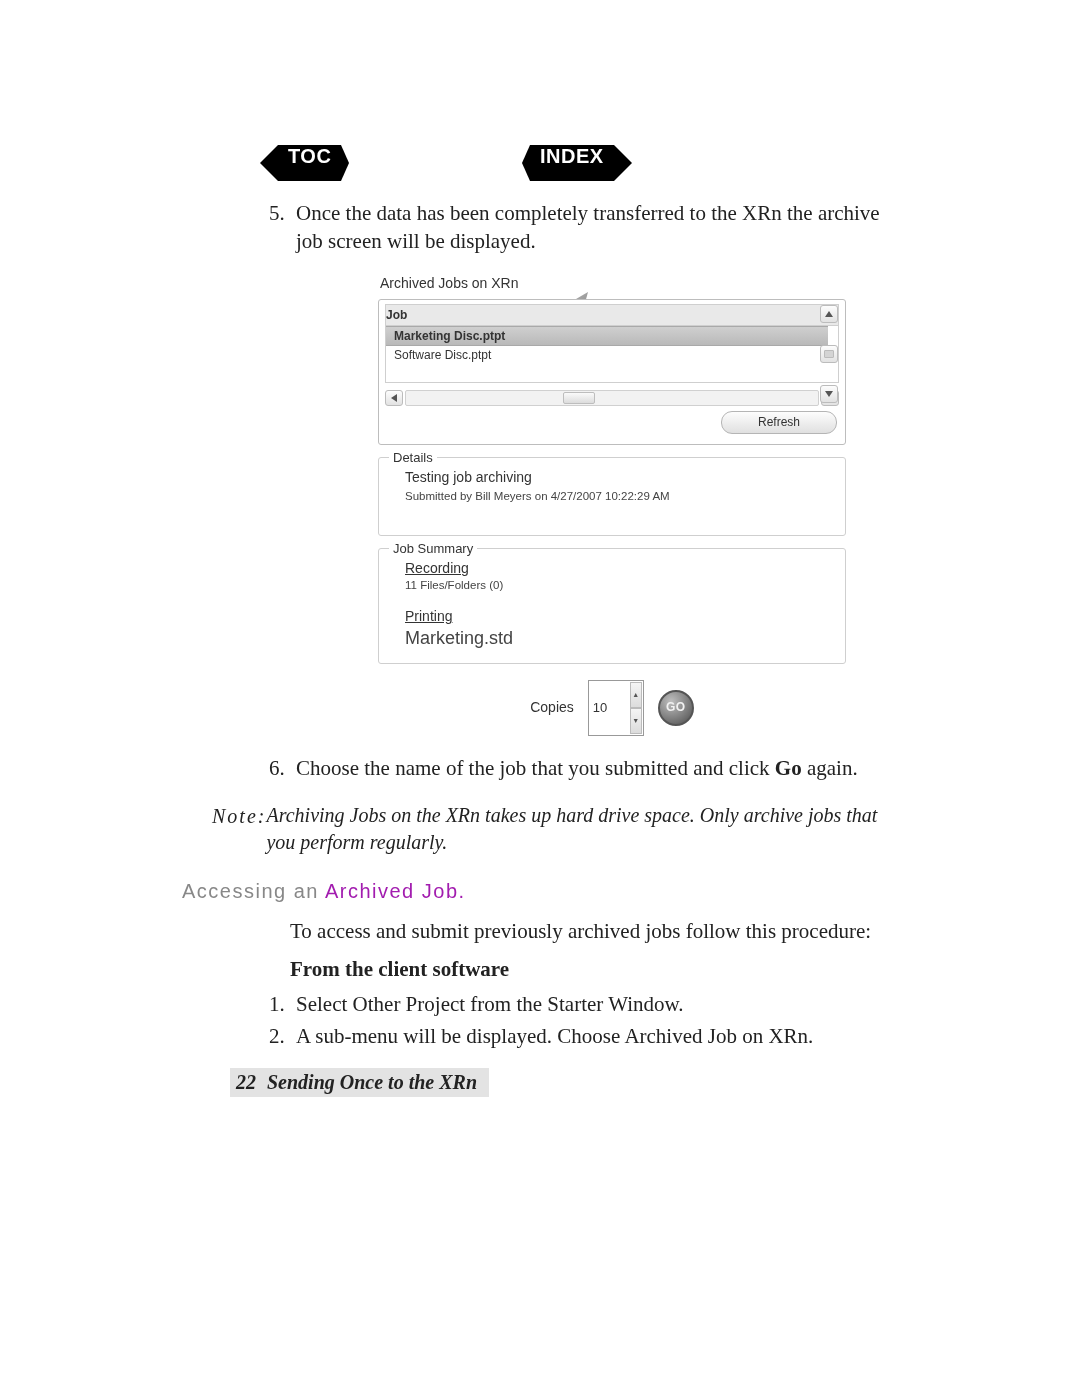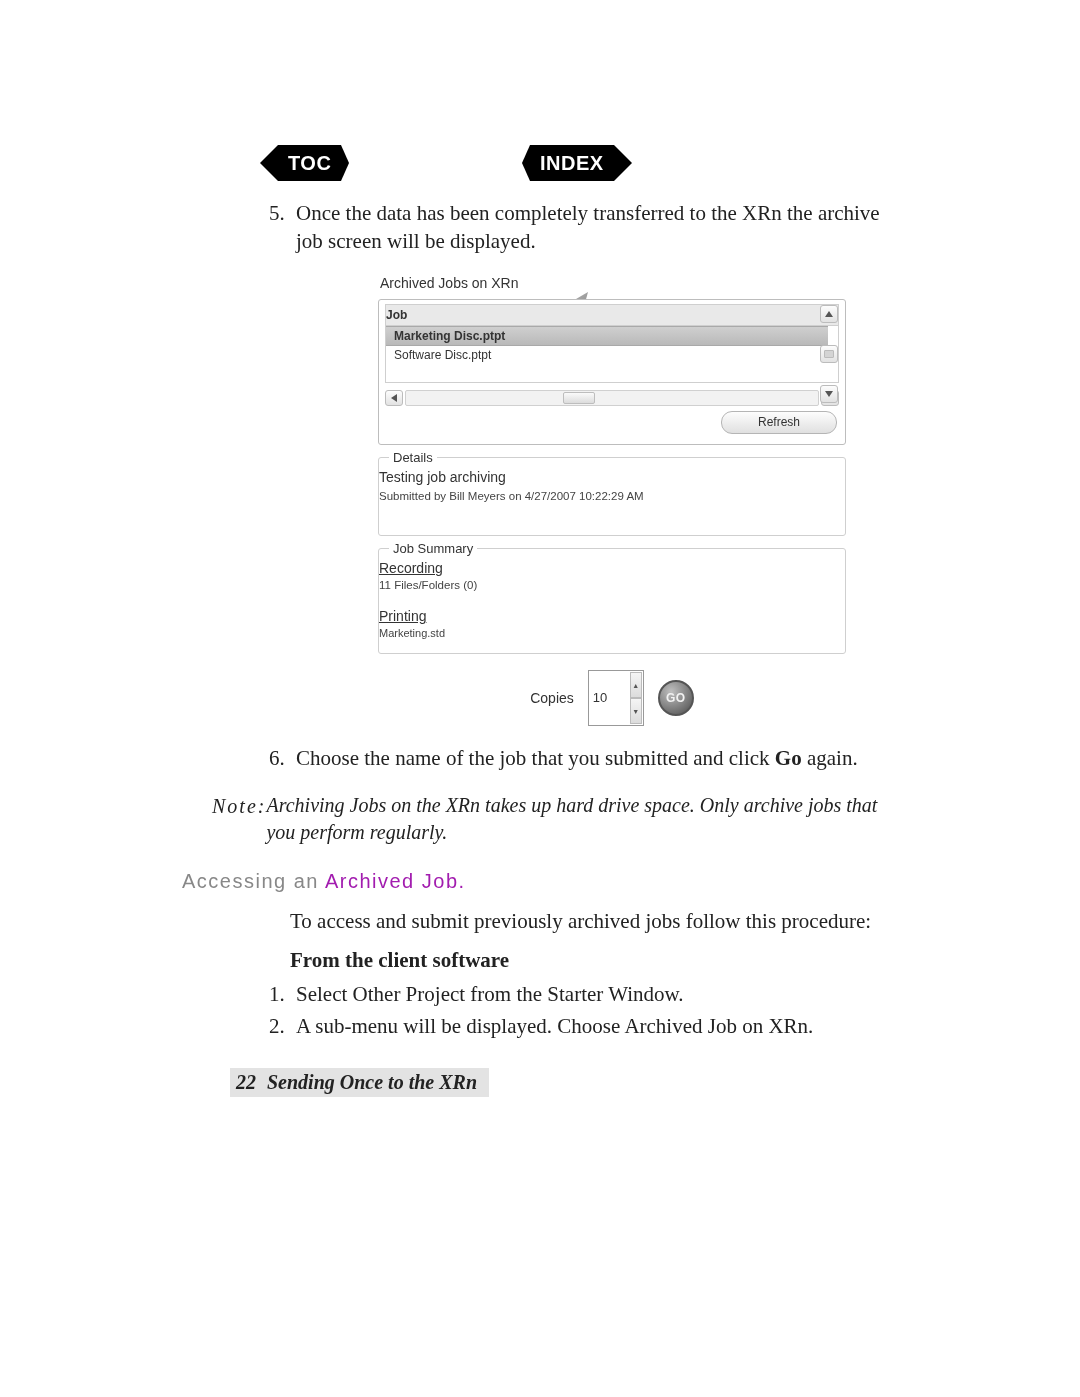--- a/index.html
+++ b/index.html
@@ -30,21 +30,20 @@
     position: absolute;
     top: 0;
     height: 36px;
     background: #000;
     color: #fff;
     font-family: Arial, Helvetica, sans-serif;
     font-weight: 700;
     font-size: 20px;
     letter-spacing: 0.5px;
     display: flex;
-    align-items: center;
     padding: 0 10px;
   }
   .toc-wrap { left: 48px; }
   .index-wrap { left: 300px; }
   .navbtn .arrow-left,
   .navbtn .arrow-right {
     width: 0; height: 0; position: absolute; top: 0;
   }
   .toc-wrap .arrow-left {
     border-top: 18px solid transparent;
@@ -198,21 +197,21 @@
     border: 1px solid #b5b5b5;
     border-radius: 11px;
     font-size: 12px;
     text-align: center;
   }
 
   .group {
     border: 1px solid #cfcfcf;
     border-radius: 3px;
     margin-top: 12px;
-    padding: 10px 12px 12px 0;
+    padding: 10px 12px 12px 26px;
     position: relative;
   }
   .group .legend {
     position: absolute;
     top: -9px; left: 10px;
     background: #fff;
     padding: 0 4px;
     font-size: 13px;
   }
   .group .line1 { font-size: 14px; margin-bottom: 3px; }
@@ -394,21 +393,21 @@
               <div class="small">Submitted by Bill Meyers on 4/27/2007 10:22:29 AM</div>
               <div style="height:18px"></div>
             </div>
 
             <div class="group">
               <span class="legend">Job Summary</span>
               <div class="section">Recording</div>
               <div class="small">11 Files/Folders (0)</div>
               <div style="height:14px"></div>
               <div class="section">Printing</div>
-              <div class="small" style="font-size:11px">Marketing.std</div>
+              <div class="small" style="font-size:18px">Marketing.std</div>
             </div>
 
             <div class="go-row">
               <span style="font-size:14px;">Copies</span>
               <span class="copies-box">
                 <span>10</span>
                 <span class="spinner">
                   <div>▲</div>
                   <div>▼</div>
                 </span>

